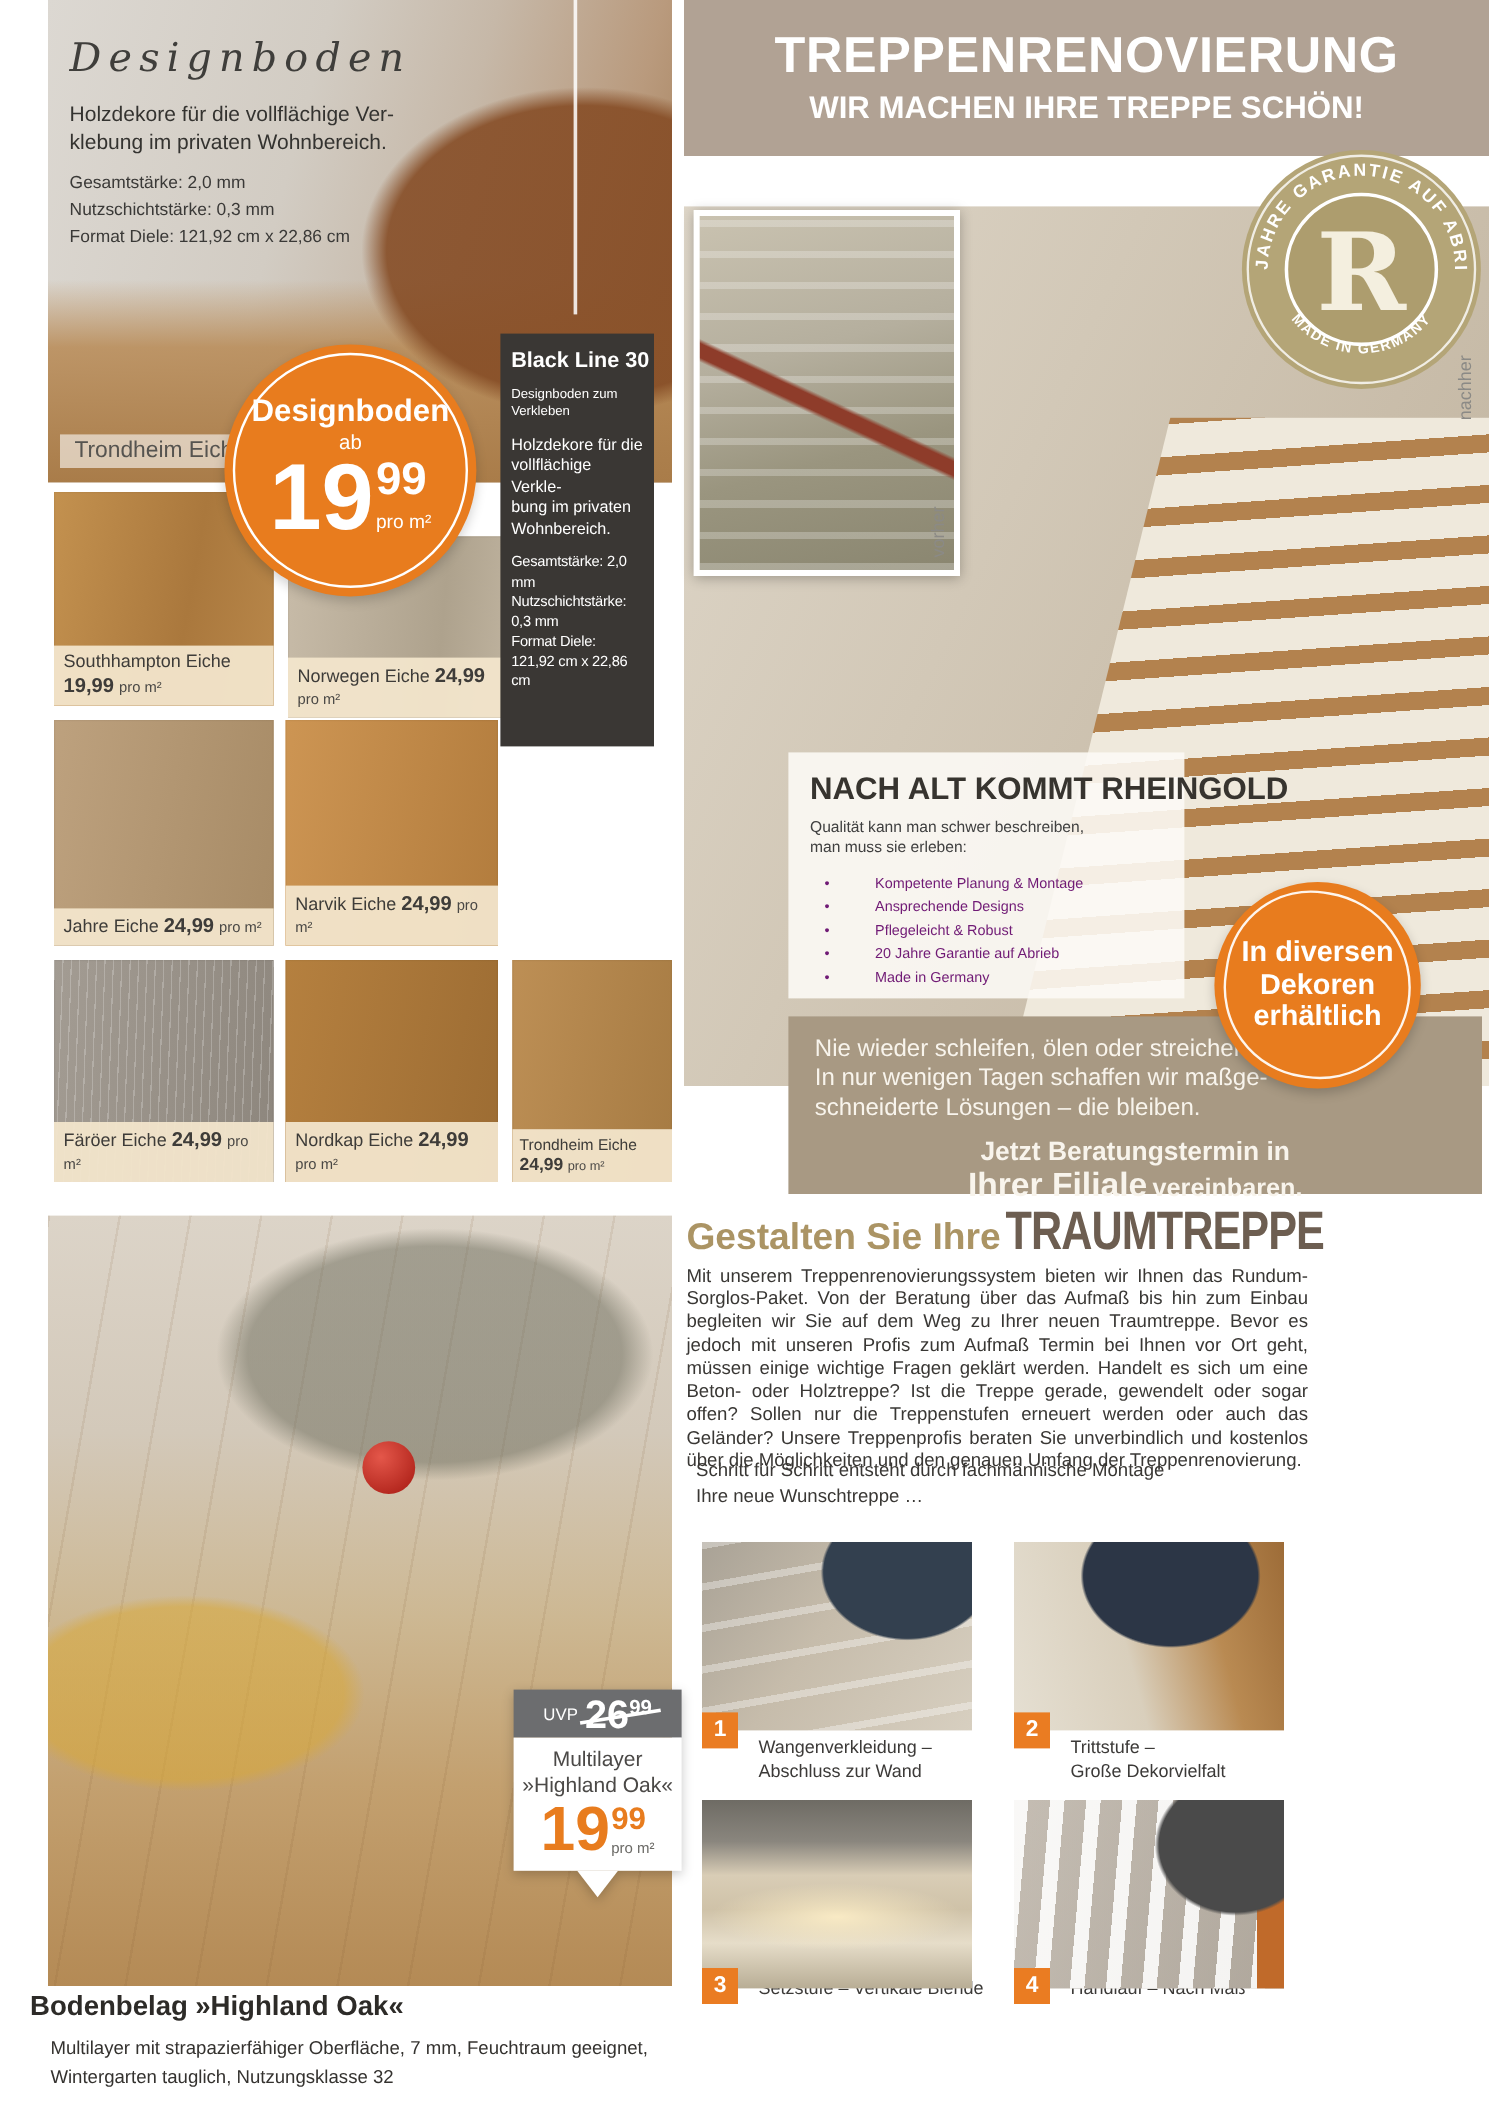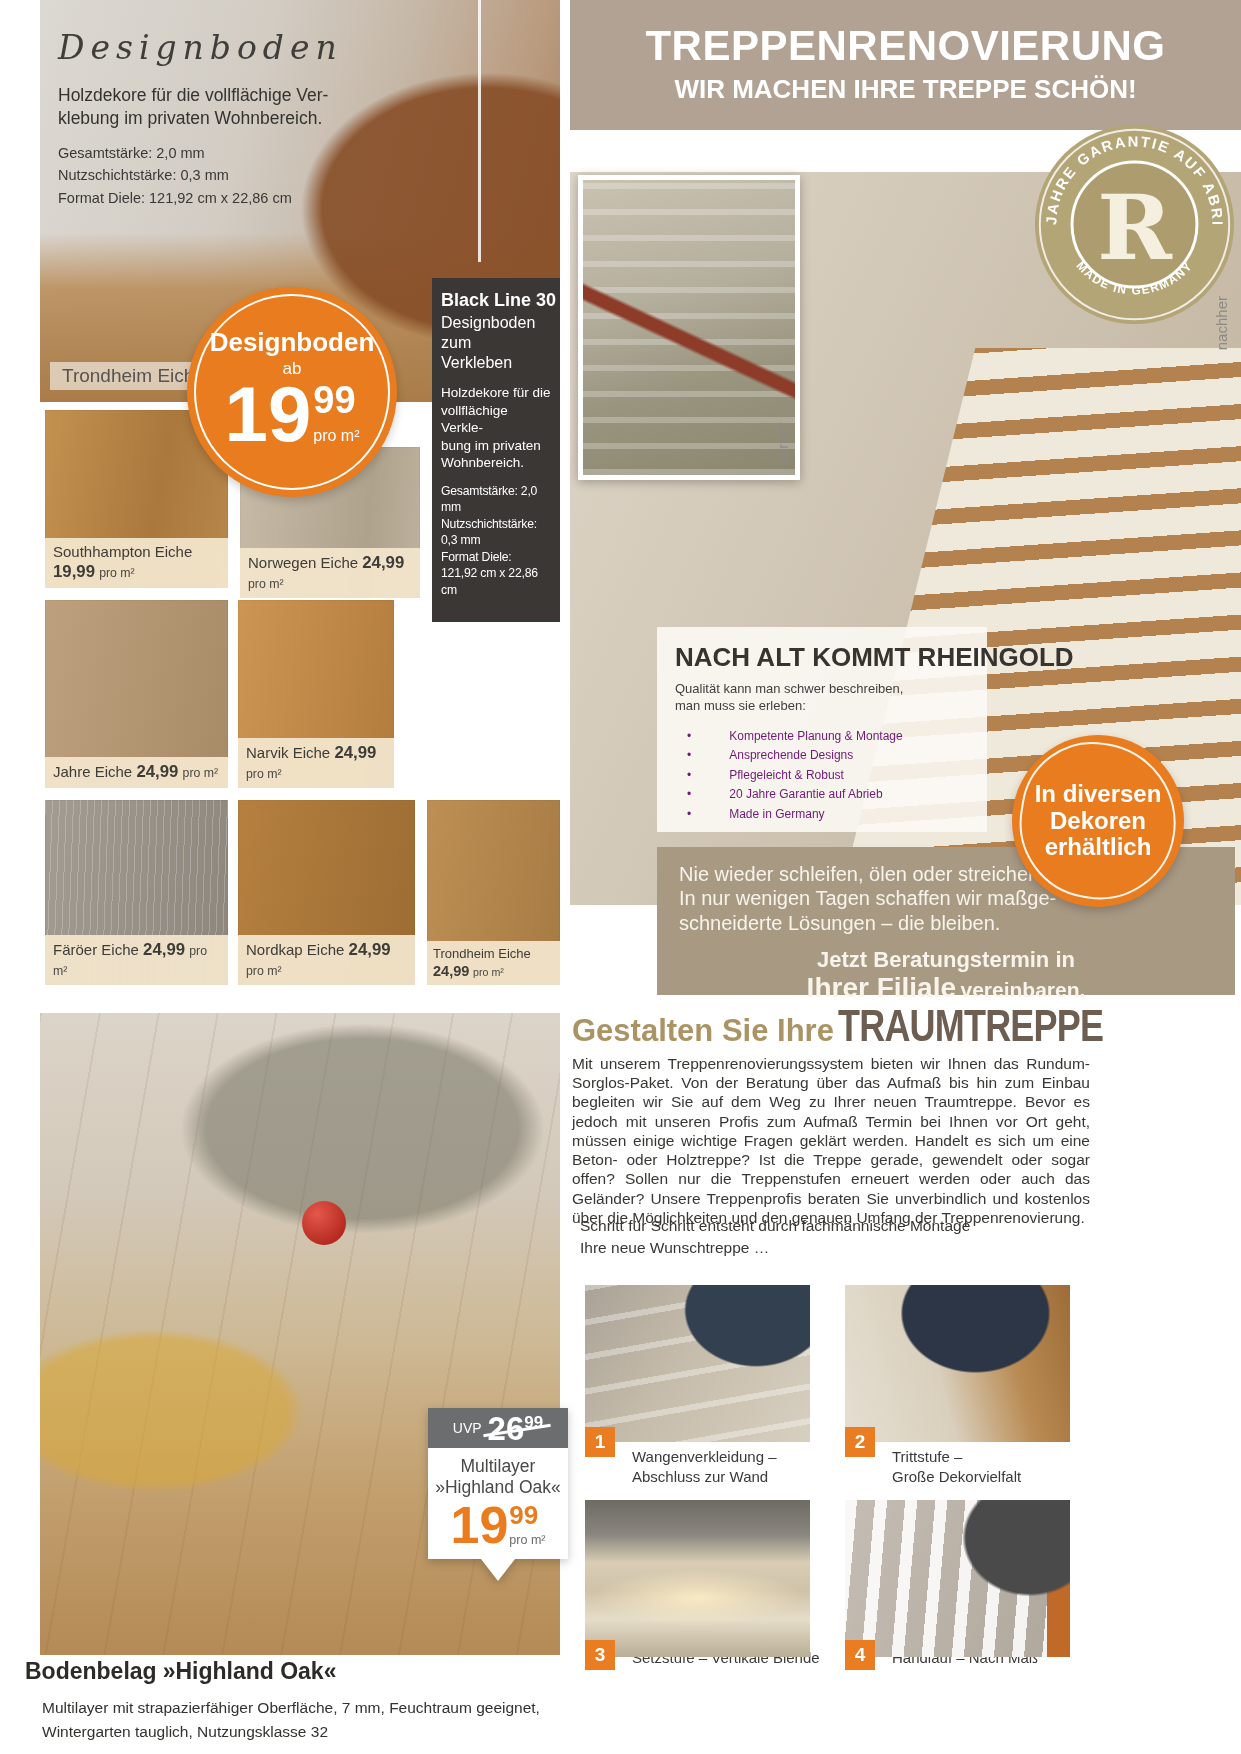--- a/index.html
+++ b/index.html
@@ -48,24 +48,24 @@
   .circle::before{content:"";position:absolute;inset:7px;border:2px solid #fff;border-radius:50%;}
   .c-title{margin-top:40px;font-size:26px;font-weight:bold;}
   .c-ab{font-size:17px;margin-top:1px;}
   .c-price{display:flex;justify-content:center;align-items:flex-start;margin-top:2px;}
   .c-int{font-size:78px;font-weight:bold;line-height:.85;}
   .c-side{display:flex;flex-direction:column;align-items:flex-start;margin-top:2px;margin-left:2px;}
   .c-sup{font-size:38px;font-weight:bold;line-height:.9;}
   .c-unit{font-size:16px;margin-top:10px;}
 
   
-  .blackbox{left:432px;top:278px;width:128px;height:344px;background:#3a3734;color:#fff;
+  .blackbox{left:417px;top:278px;width:128px;height:344px;background:#3a3734;color:#fff;
     padding:12px 9px;box-sizing:border-box;z-index:2;}
   .bl-title{font-size:18px;font-weight:bold;white-space:nowrap;}
-  .bl-sub{font-size:16px;margin-top:2px;line-height:1.25;}
+  .bl-sub{font-size:11px;margin-top:12px;line-height:1.25;}
   .bl-body{font-size:13.5px;margin-top:11px;line-height:1.3;}
   .bl-specs{font-size:12.2px;margin-top:11px;line-height:1.35;letter-spacing:-.2px;}
 
   
   .family{left:40px;top:1013px;width:520px;height:642px;overflow:hidden;
     background:
       radial-gradient(ellipse 220px 120px at 22% 62%, rgba(216,168,56,.55) 0 60%, rgba(216,168,56,0) 68%),
       radial-gradient(ellipse 260px 150px at 62% 18%, rgba(106,106,90,.5) 0 60%, rgba(106,106,90,0) 70%),
       repeating-linear-gradient(100deg, rgba(120,80,40,.10) 0 2px, rgba(255,255,255,0) 2px 58px),
       linear-gradient(180deg,#dcd4c8 0%,#d3c9ba 28%,#cdb893 52%,#c3a06f 74%,#b48a55 100%);}
@@ -235,21 +235,21 @@
     </div>
   </div>
 
   <div class="abs swatch grain w-island" style="left:45px;top:600px;width:183px;height:188px;">
     <div class="sw-band">
       <span>Jahre Eiche</span>
       <span class="sw-price">24,99</span>
       <span class="sw-unit">pro m²</span>
     </div>
   </div>
-  <div class="abs swatch grain w-narvik" style="left:238px;top:600px;width:156px;height:188px;">
+  <div class="abs swatch grain w-narvik" style="left:238px;top:600px;width:177px;height:188px;">
     <div class="sw-band">
       <span>Narvik Eiche</span>
       <span class="sw-price">24,99</span>
       <span class="sw-unit">pro m²</span>
     </div>
   </div>
 
   <div class="abs swatch w-faroer" style="left:45px;top:800px;width:183px;height:185px;">
     <div class="sw-band">
       <span>Färöer Eiche</span>

